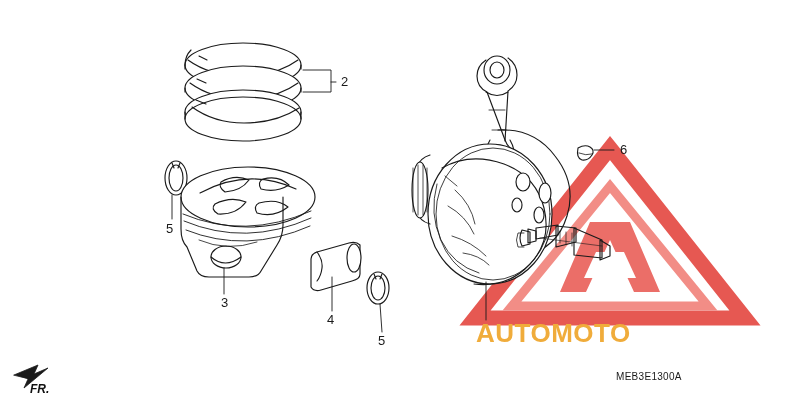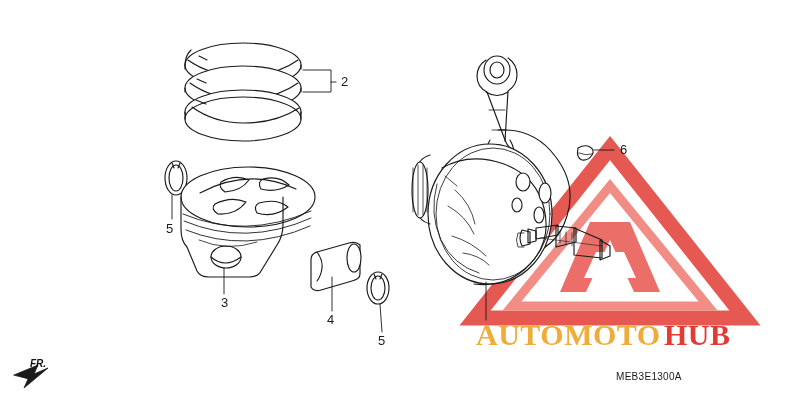--- a/index.html
+++ b/index.html
@@ -38,30 +38,31 @@
     position: absolute;
     font-family: "Liberation Sans", sans-serif;
     font-size: 10px;
     letter-spacing: 0.3px;
     color: #1a1a1a;
     white-space: nowrap;
   }
   .fr-label {
     position: absolute;
     font-family: "Liberation Sans", sans-serif;
-    font-size: 10px;
+    font-size: 12px;
     font-weight: bold;
     font-style: italic;
     color: #111111;
     white-space: nowrap;
+    margin-top: 24px;
   }
   .wm-text {
     position: absolute;
-    font-family: Liberation Serif, serif;
-    font-size: 30px;
+    font-family: Liberation Sans, sans-serif;
+    font-size: 26px;
     font-weight: bold;
     letter-spacing: 0.5px;
     white-space: nowrap;
     text-align: right;
   }
   .wm-auto { color: #f0ac3b; }
   .wm-hub  { color: #e23b34; }
 </style>
 </head>
 <body>
@@ -74,21 +75,20 @@
       <path d="M610 148 L745 318 L475 318 Z" fill="none" stroke="#e23b34" stroke-width="15"></path>
 
       <path d="M610 186 L708 306 L512 306 Z" fill="none" stroke="#f07a72" stroke-width="9"></path>
 
       <path d="M590 222 L630 222 L660 292 L634 292 L610 240 L586 292 L560 292 Z" fill="#e8554e"></path>
       <path d="M596 252 L624 252 L636 278 L584 278 Z" fill="#ffffff"></path>
     </g>
   </svg>
 
   <div class="wm-text wm-auto" style="left:476px; top:318px;">AUTOMOTO</div>
-  <div class="wm-text wm-hub" style="left:664px; top:318px;">HUB</div>
 
   <svg class="layer" viewBox="0 0 800 400" xmlns="http://www.w3.org/2000/svg">
     <g fill="none" stroke="#1a1a1a" stroke-width="1.15" stroke-linecap="round" stroke-linejoin="round">
 
       <g>
 
         <ellipse cx="243" cy="65" rx="58" ry="22" fill="#ffffff"></ellipse>
         <path d="M185 65 q0 -9 6 -15"></path>
         <path d="M188 60 q22 16 55 16 q33 0 55 -16"></path>
 

